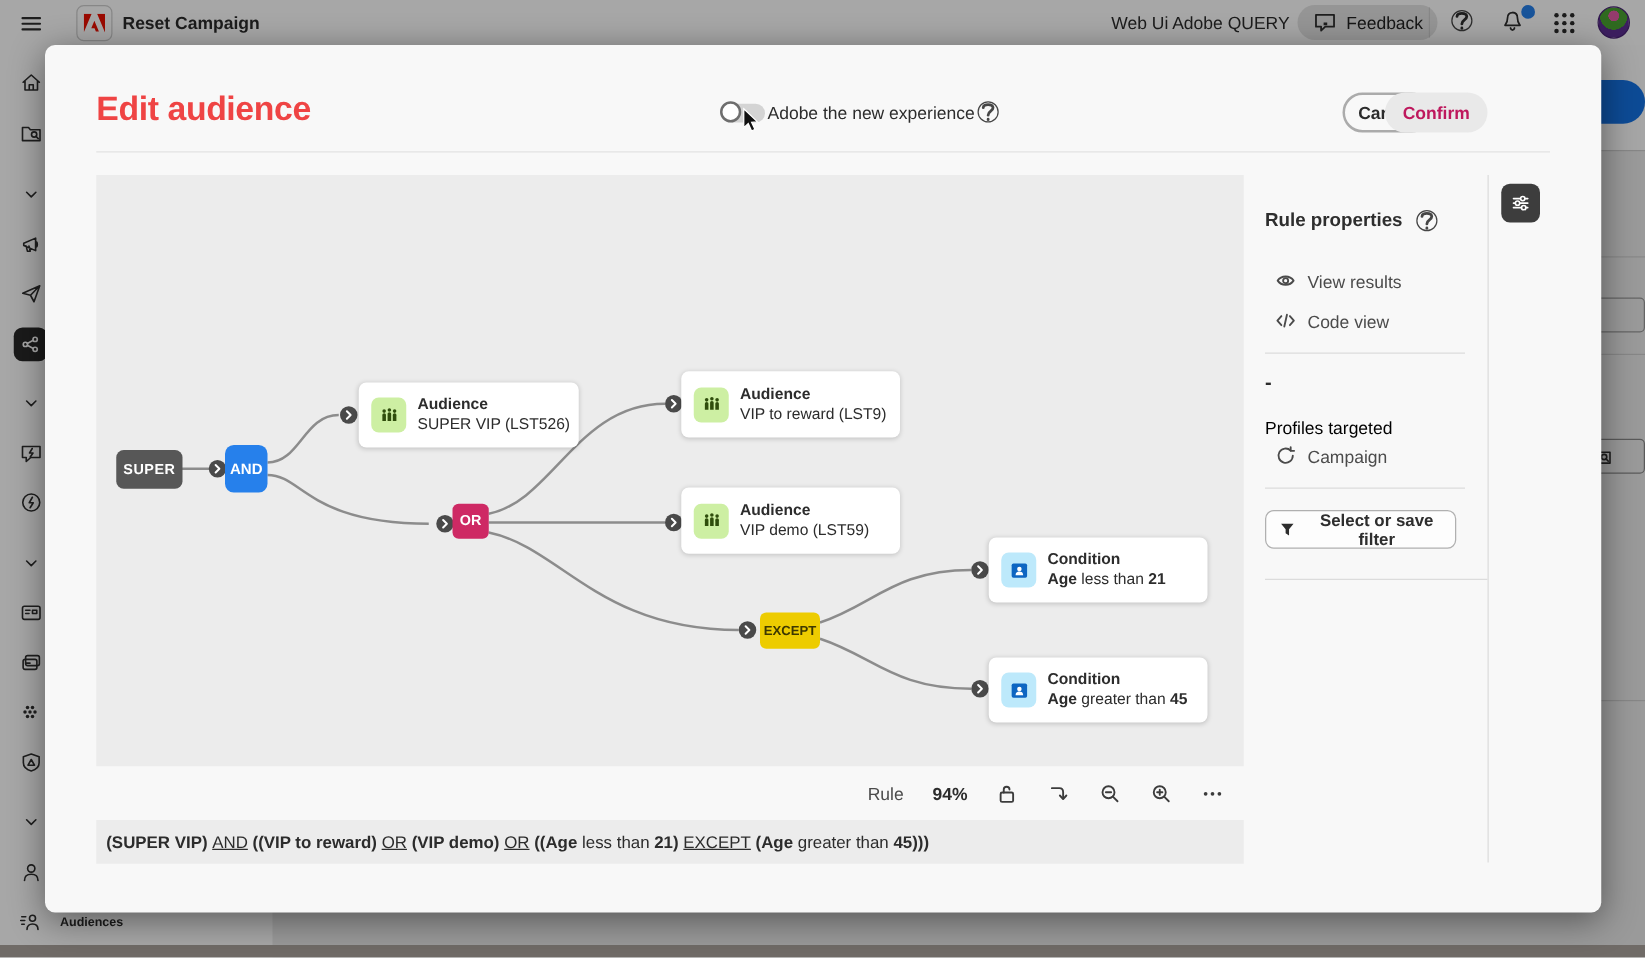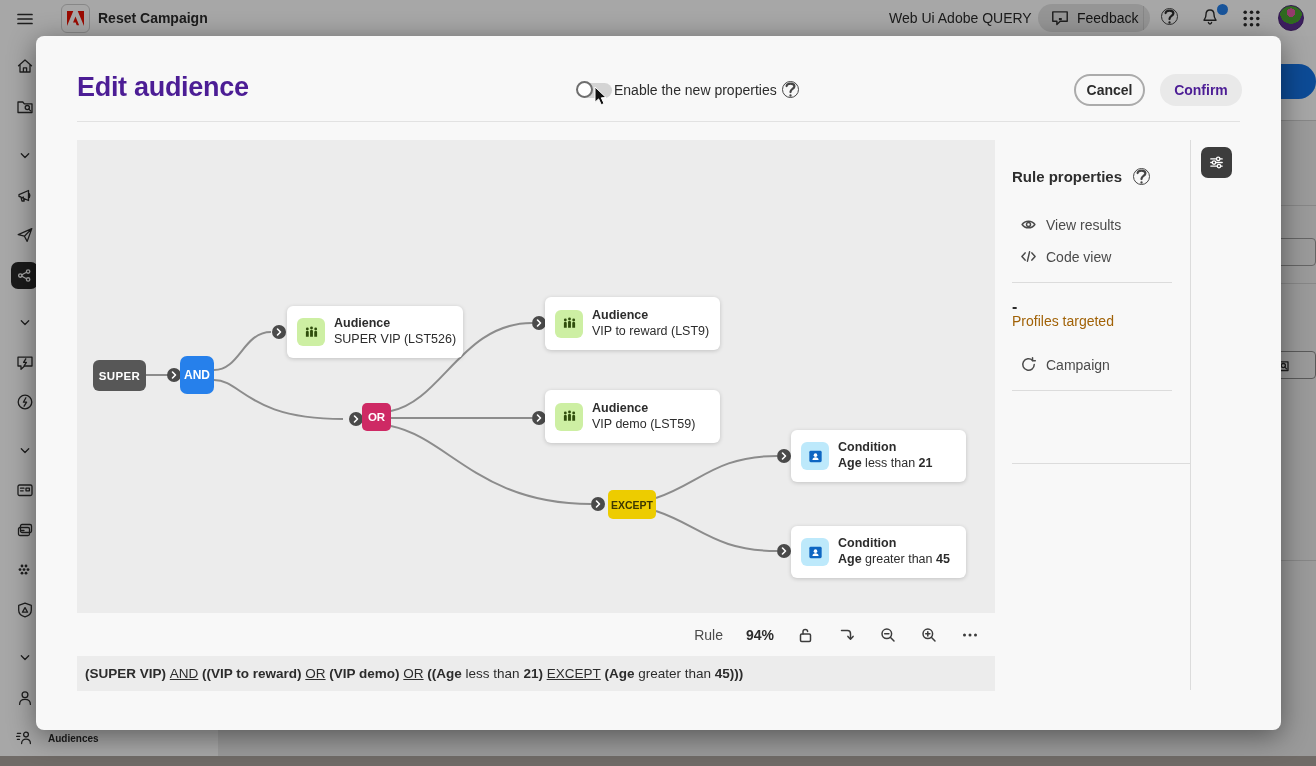--- a/index.html
+++ b/index.html
@@ -35,29 +35,29 @@
   .bgLine{background:#cfcfcf;height:1px;}
   .bgBluePill{left:1262px;top:64px;width:54px;height:35px;border-radius:18px;}
   .bgInput{left:1253px;top:238px;width:63px;height:28px;border:1px solid #9a9a9a;border-radius:4px;}
   .bgFolderBtn{left:1262px;top:351px;width:54px;height:28px;border:1px solid #8a8a8a;border-radius:4px;display:flex;align-items:center;padding-left:8px;background:transparent;}
   .bottomStrip{left:0;top:756px;width:1316px;height:10px;background:#aba49e;}
 
   .overlay{left:0;top:0;width:1316px;height:766px;background:rgba(0,0,0,0.345);z-index:5;}
 
   
   .modal{left:36px;top:36px;width:1245px;height:694px;background:#f8f8f8;border-radius:8px;z-index:10;box-shadow:0 6px 28px rgba(0,0,0,0.45);}
-  .modalTitle{left:41px;top:36px;font-size:27px;font-weight:800;color:#4c1d95;letter-spacing:-0.3px;}
+  .modalTitle{left:41px;top:36px;font-size:27px;font-weight:800;color:#ef4444;letter-spacing:-0.3px;}
   .switchTrack{left:542px;top:47px;width:34px;height:15px;border-radius:8px;background:#d4d4d4;}
   .switchKnob{position:absolute;left:-2px;top:-2px;width:17px;height:17px;border-radius:50%;background:#fff;border:2px solid #6e6e6e;}
   .toggleLabel{left:578px;top:46px;font-size:14px;color:#2c2c2c;}
   .qmark{width:17px;height:17px;border:1.5px solid #464646;border-radius:50%;color:#464646;}
   .helpHeader{left:746px;top:45px;}
   .btn{height:32px;border-radius:16px;font-size:14px;font-weight:700;display:flex;align-items:center;justify-content:center;}
   .btnCancel{left:1038px;top:38px;width:71px;border:2px solid #ababab;color:#2c2c2c;background:transparent;}
-  .btnConfirm{left:1124px;top:38px;width:82px;background:#e9e9e9;color:#4c1d95;border:none;}
+  .btnConfirm{left:1072px;top:38px;width:82px;background:#e9e9e9;color:#be185d;border:none;}
   .headerDivider{left:41px;top:85px;width:1163px;height:1px;background:#e2e2e2;}
 
   
   .canvas{left:41px;top:104px;width:918px;height:473px;background:#ececec;overflow:hidden;}
   .edge{stroke:#8c8c8c;stroke-width:2;fill:none;}
   .badge-c{fill:#4a4a4a;}
   .badge-v{stroke:#fff;stroke-width:1.6;fill:none;stroke-linecap:round;stroke-linejoin:round;}
   .opNode{color:#fff;font-weight:700;display:flex;align-items:center;justify-content:center;}
   .nQuery{left:16px;top:220px;width:53px;height:31px;border-radius:6px;font-size:11.5px;letter-spacing:0.4px;}
   .nAnd{left:103px;top:216px;width:34px;height:38px;border-radius:7px;font-size:12px;}
@@ -82,21 +82,21 @@
   .exprBar{left:41px;top:620px;width:918px;height:35px;background:#ececec;display:flex;align-items:center;padding-left:8px;font-size:13.5px;color:#2c2c2c;white-space:pre;}
   .exprBar .b{font-weight:700;}
   .exprBar .u{text-decoration:underline;}
 
   
   .rpTitle{left:976px;top:132px;font-size:15px;font-weight:700;color:#2e2e2e;display:flex;align-items:center;gap:11px;}
   .rpRow{left:984px;display:flex;align-items:center;gap:9px;font-size:14px;color:#4b4b4b;}
   .rpIco{stroke:#4b4b4b;fill:none;stroke-width:1.4;stroke-linecap:round;stroke-linejoin:round;}
   .rpDivider{left:976px;width:160px;height:1px;background:#dcdcdc;}
   .rpDash{left:976px;top:262px;font-size:16px;font-weight:800;color:#2c2c2c;}
-  .rpLabel{left:976px;top:277px;font-size:14px;color:#a16207;}
+  .rpLabel{left:976px;top:298px;font-size:14px;color:#000000;}
   .filterBtn{left:976px;top:372px;width:153px;height:31px;border:1px solid #b0b0b0;border-radius:7px;background:#fdfdfd;display:flex;align-items:center;gap:8px;padding-left:10px;font-size:13.5px;font-weight:700;color:#2e2e2e;}
   .vDivider{left:1154px;top:104px;width:1px;height:550px;background:#dcdcdc;}
   .slidersBtn{left:1165px;top:111px;width:31px;height:31px;background:#3d3d3d;border-radius:7px;display:flex;align-items:center;justify-content:center;}
 
   .cursor{z-index:20;left:594px;top:86px;}
 </style>
 </head>
 <body>
 
 <div class="stage">
@@ -278,21 +278,21 @@
   <div class="abs bottomStrip"></div>
 
   <div class="abs overlay"></div>
 
   <div class="abs modal">
     <div class="abs modalTitle">Edit audience</div>
 
     <div class="abs switchTrack">
       <div class="switchKnob"></div>
     </div>
-    <div class="abs toggleLabel">Enable the new properties</div>
+    <div class="abs toggleLabel">Adobe the new experience</div>
     <div class="abs helpHeader qmark" style="display:flex;align-items:center;justify-content:center;">
       <svg width="10" height="12" viewBox="0 0 10 12" class="railIcon" style="stroke-width:1.5;stroke:#464646">
           <path d="M2.4 3.4 C2.4 1.2 7.6 1.2 7.6 3.5 C7.6 5.4 5 5.2 5 7.4 M5 9.6 L5 9.8"></path>
         </svg>
     </div>
 
     <button class="abs btn btnCancel">Cancel</button>
     <button class="abs btn btnConfirm" disabled="">Confirm</button>
     <div class="abs headerDivider"></div>
 
@@ -491,20 +491,26 @@
     <div class="abs rpLabel">Profiles targeted</div>
     <div class="abs rpRow" style="top:320px">
       <svg width="17" height="17" viewBox="0 0 16 16" class="rpIco">
           <path d="M13.4 8 A5.4 5.4 0 1 1 11.8 4.2"></path>
           <path d="M11.8 1.6 V4.4 H14.4"></path>
         </svg>
       <span>Campaign</span>
     </div>
     <div class="abs rpDivider" style="top:354px"></div>
 
+    <button class="abs filterBtn">
+      <svg width="15" height="15" viewBox="0 0 16 16">
+          <path fill="#2e2e2e" d="M2.2 2.8 H13.8 L9.6 7.8 V13.6 L6.4 11.7 V7.8 Z"></path>
+        </svg>
+      <span>Select or save filter</span>
+    </button>
     <div class="abs rpDivider" style="top:427px;width:178px"></div>
 
     <div class="abs vDivider"></div>
     <div class="abs slidersBtn">
       <svg width="19" height="19" viewBox="0 0 20 20" style="stroke:#fff;fill:#3d3d3d;stroke-width:1.4;stroke-linecap:round">
           <path d="M4 6.2 H16 M4 10 H16 M4 13.8 H16"></path>
           <circle cx="11.8" cy="6.2" r="1.8"></circle>
           <circle cx="7.4" cy="10" r="1.8"></circle>
           <circle cx="12.6" cy="13.8" r="1.8"></circle>
         </svg>

